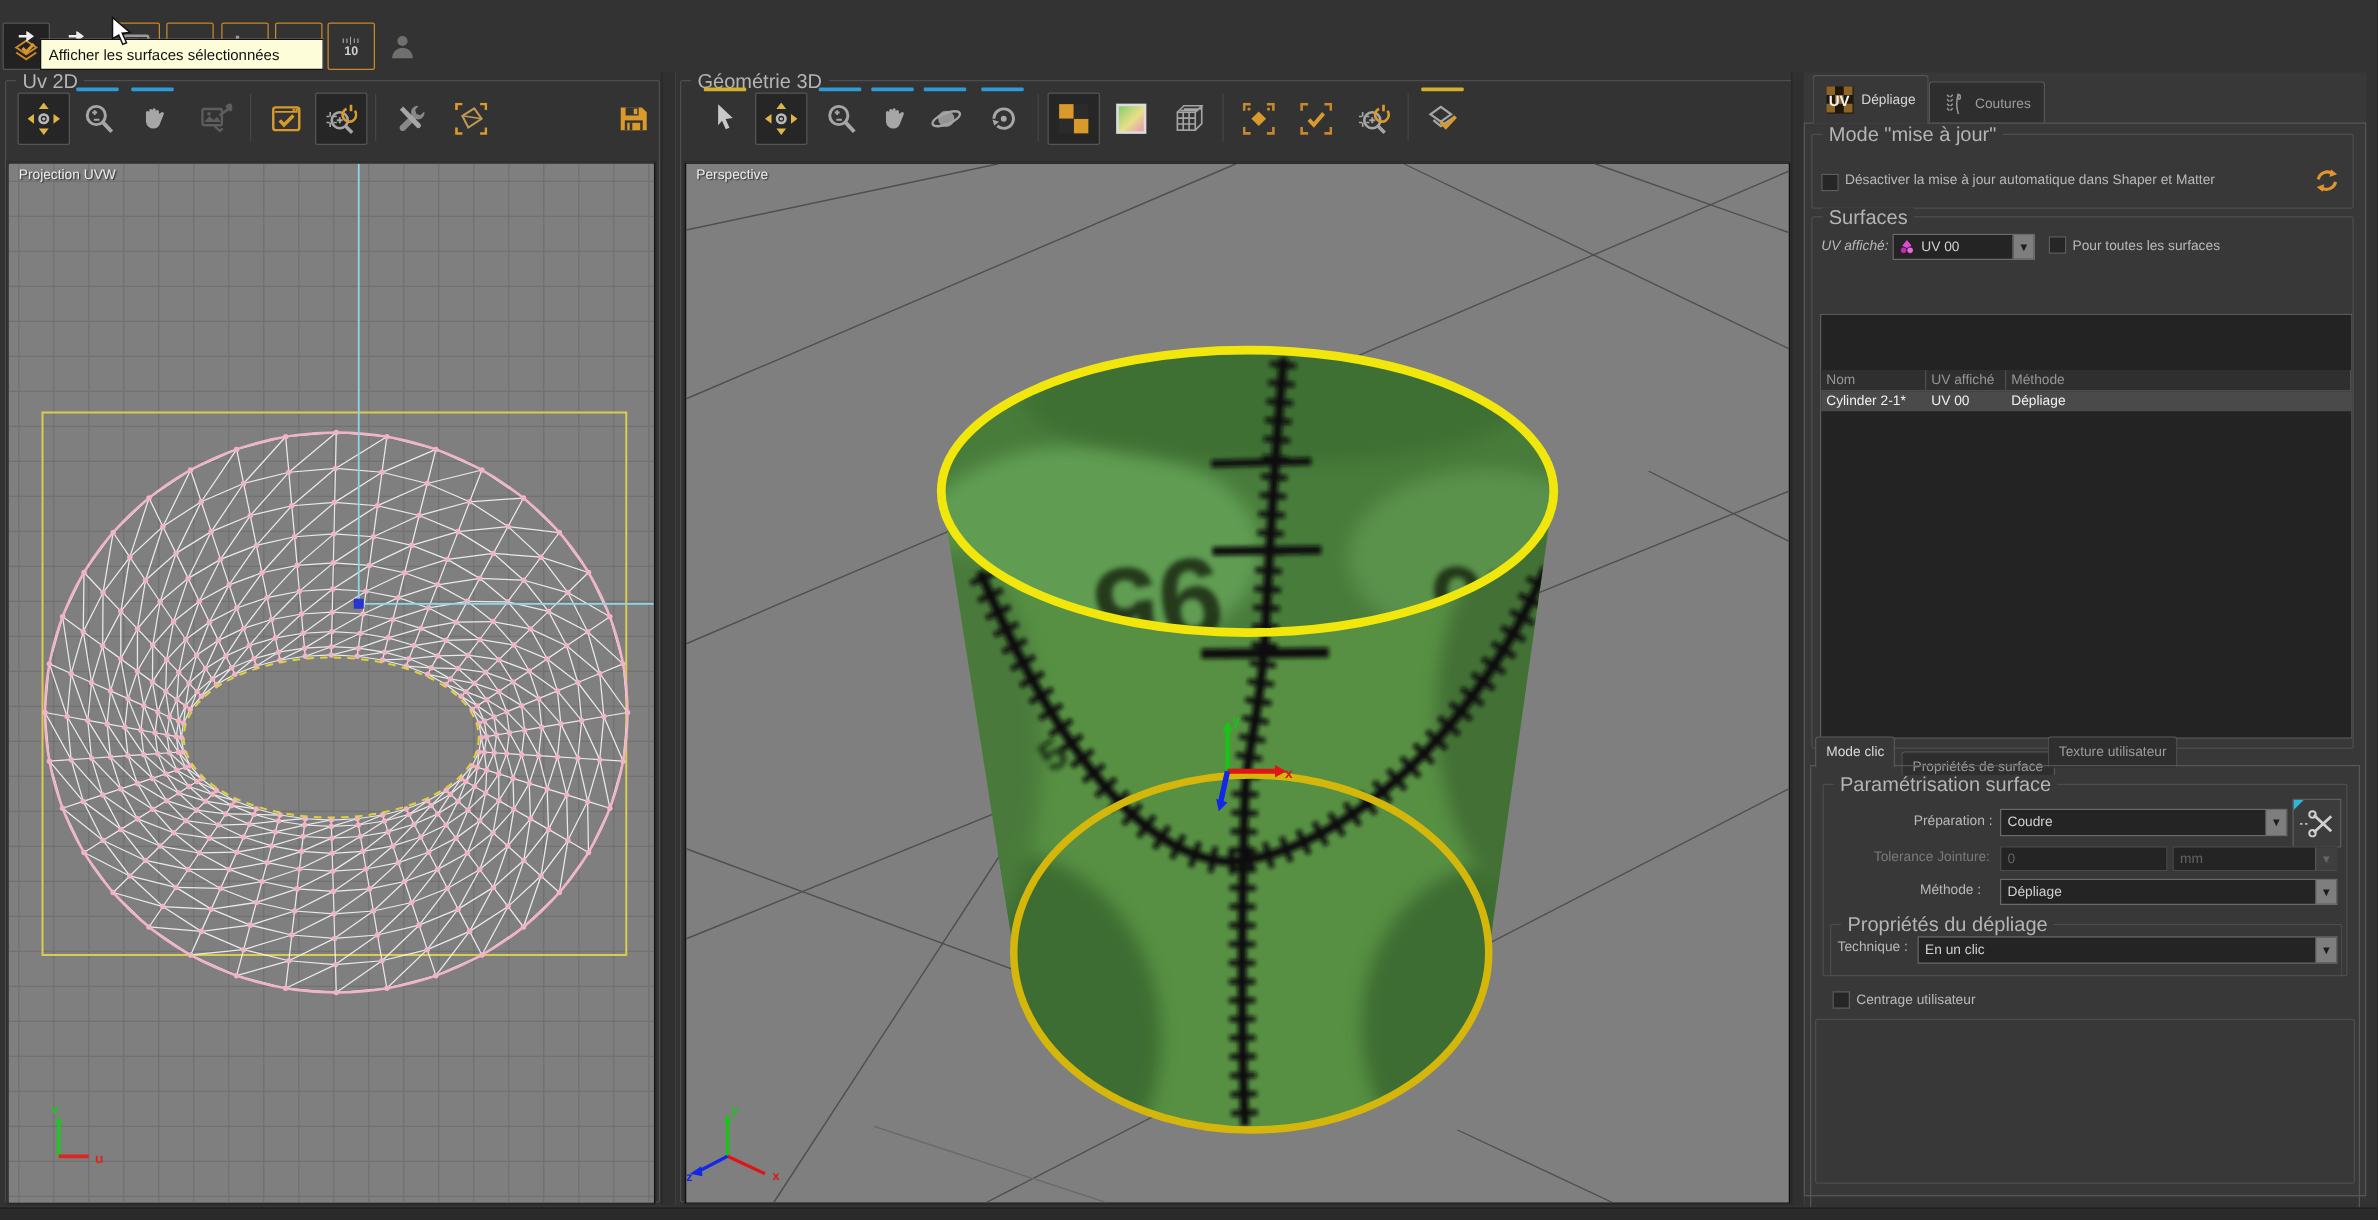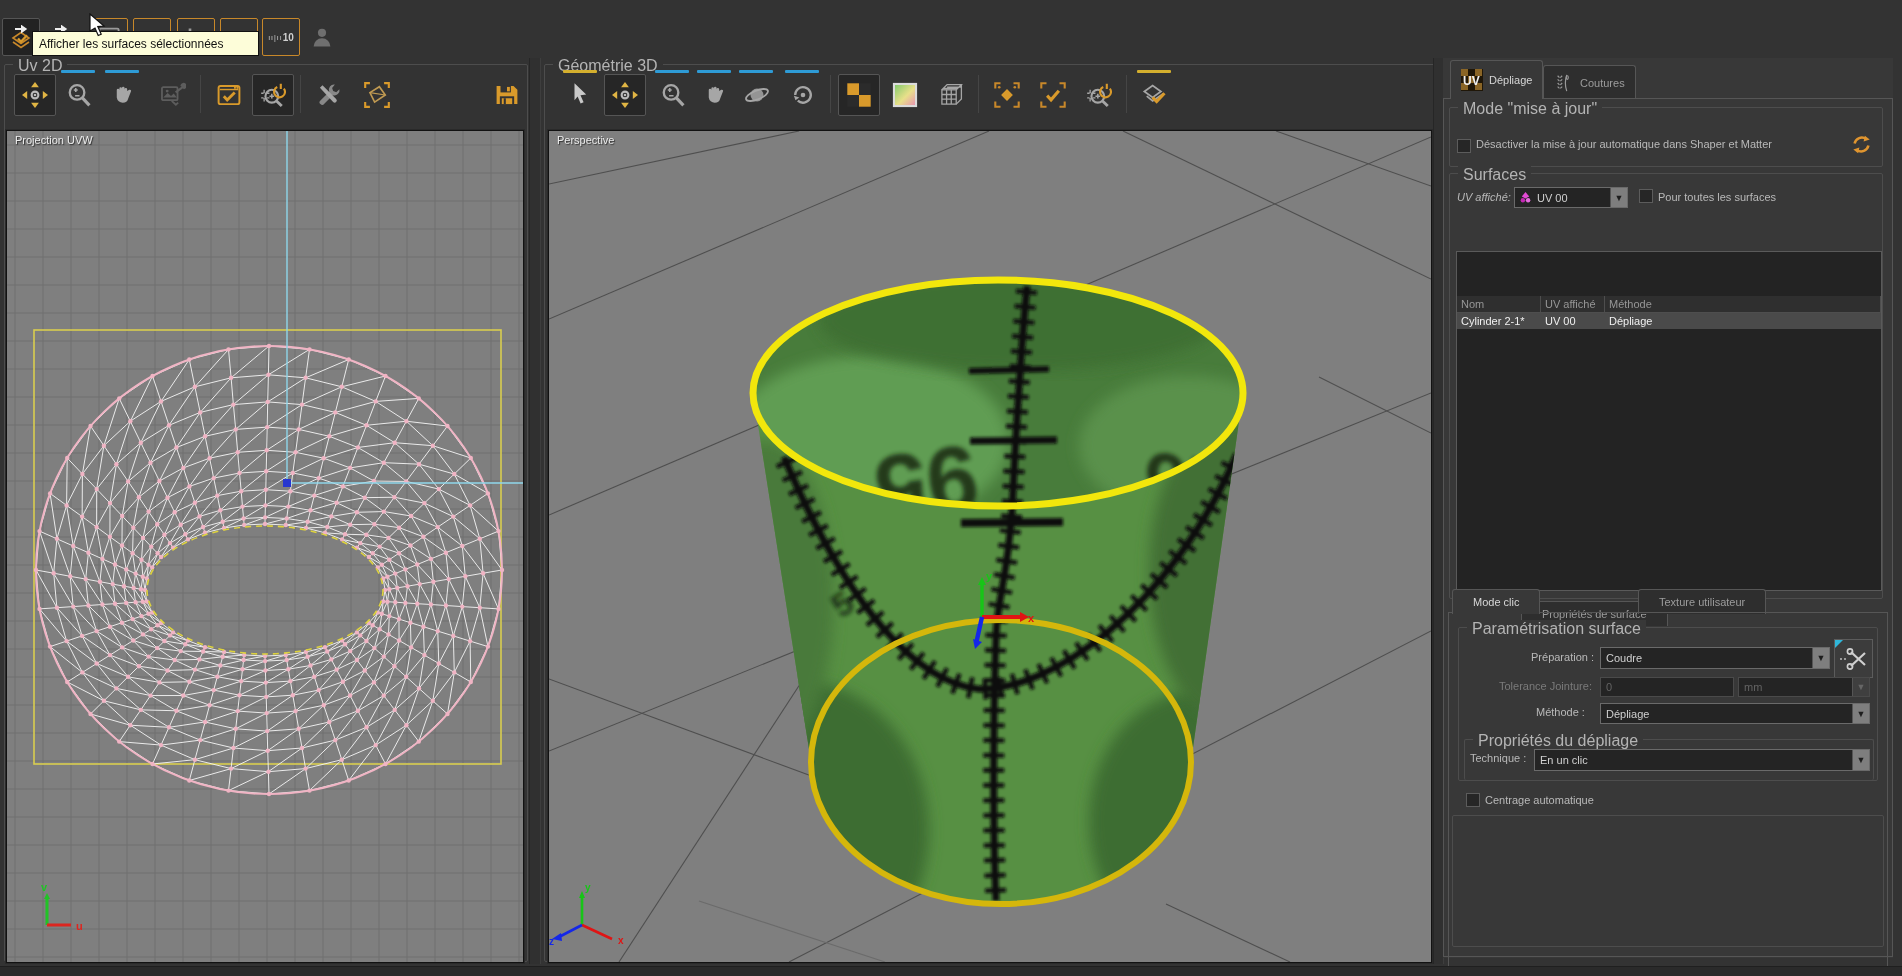--- a/index.html
+++ b/index.html
@@ -43,21 +43,21 @@
   .lbl{position:absolute;font-size:11px;color:#b9b9b9;white-space:nowrap;}
   .lbl.dim{color:#7a7a7a;}
   
   #stable{position:absolute;left:12px;top:152px;width:424px;height:338px;background:#232323;border:1px solid #5a5a5a;font-size:11px;}
   #stable .thead{display:flex;background:#2f2f2f;border-bottom:1px solid #4e4e4e;color:#969696;height:16px;line-height:16px;margin-top:44px;}
   #stable .thead span{padding:0 4px;border-right:1px solid #4e4e4e;box-sizing:border-box;}
   #stable .trow{display:flex;background:#4a4a4a;color:#f0f0f0;height:16px;line-height:16px;}
   #stable .trow span{padding:0 4px;box-sizing:border-box;}
   .c0{width:84px;} .c1{width:64px;} .c2{flex:1;}
   
-  .btab{position:absolute;top:490px;height:24px;line-height:24px;padding:0 20px;background:#2e2e2e;border:1px solid #565656;border-bottom:none;border-radius:3px 3px 0 0;color:#9c9c9c;font-size:11px;}
+  .btab{position:absolute;top:490px;height:24px;line-height:24px;padding:0 8px;background:#2e2e2e;border:1px solid #565656;border-bottom:none;border-radius:3px 3px 0 0;color:#9c9c9c;font-size:11px;}
   .btab.active{background:#383838;color:#d8d8d8;z-index:2;}
   #lowerbox{position:absolute;left:4px;top:513px;width:438px;height:378px;border:1px solid #565656;}
   
   #tooltip{position:absolute;left:32px;top:31px;width:227px;height:25px;background:#fdfdd9;border:1px solid #111;color:#111;font-size:12px;display:flex;align-items:center;padding:0 6px;z-index:40;box-sizing:border-box;white-space:nowrap;}
   #cursor{position:absolute;left:88px;top:13px;z-index:50;}
   #bottomstrip{position:absolute;left:0;top:966px;width:1902px;height:10px;background:#2a2a2a;border-top:1px solid #1f1f1f;}
   .split{position:absolute;top:58px;height:906px;width:10px;}
 </style>
 </head>
 <body>
@@ -247,21 +247,21 @@
     <div class="mbtn obord" style="left:177px;">
         <svg>
           <use href="#i-axisl"></use>
         </svg>
       </div>
     <div class="mbtn obord" style="left:220px;">
         <svg>
           <use href="#i-obd"></use>
         </svg>
       </div>
-    <div class="mbtn obord" style="left:262px;font-size:10px;flex-direction:row;line-height:9px;color:#cfcfcf;text-align:center;">
+    <div class="mbtn obord" style="left:262px;font-size:10px;flex-direction:column;line-height:9px;color:#cfcfcf;text-align:center;">
       <span style="font-size:7px;letter-spacing:1px;">ıı|ıı</span>
       <b>10</b>
     </div>
     <div class="mbtn" style="left:303px;color:#6f6f6f;">
         <svg>
           <use href="#i-person"></use>
         </svg>
       </div>
   </div>
 
@@ -1500,20 +1500,20 @@
 
       <div class="grp" style="left:20px;top:640px;width:408px;height:40px;border-bottom:none;border-left:1px solid #4d4d4d;">
         <span class="grp-label rp">Propriétés du dépliage</span>
       </div>
       <span class="lbl" style="left:26px;top:653px;">Technique :</span>
       <div class="dd" style="left:90px;top:650px;width:334px;height:20px;">
         <span class="dd-text">En un clic</span>
         <span class="dd-btn">▼</span>
       </div>
       <span class="cb" style="position:absolute;left:22px;top:694px;"></span>
-      <span class="lbl" style="left:41px;top:695px;">Centrage automatique</span>
+      <span class="lbl" style="left:41px;top:695px;">Centrage utilisateur</span>
 
       <div style="position:absolute;left:8px;top:716px;width:430px;height:130px;border:1px solid #4d4d4d;border-radius:2px;"></div>
     </div>
   </div>
 
   <div id="bottomstrip"></div>
 </div>
 
 </body></html>

